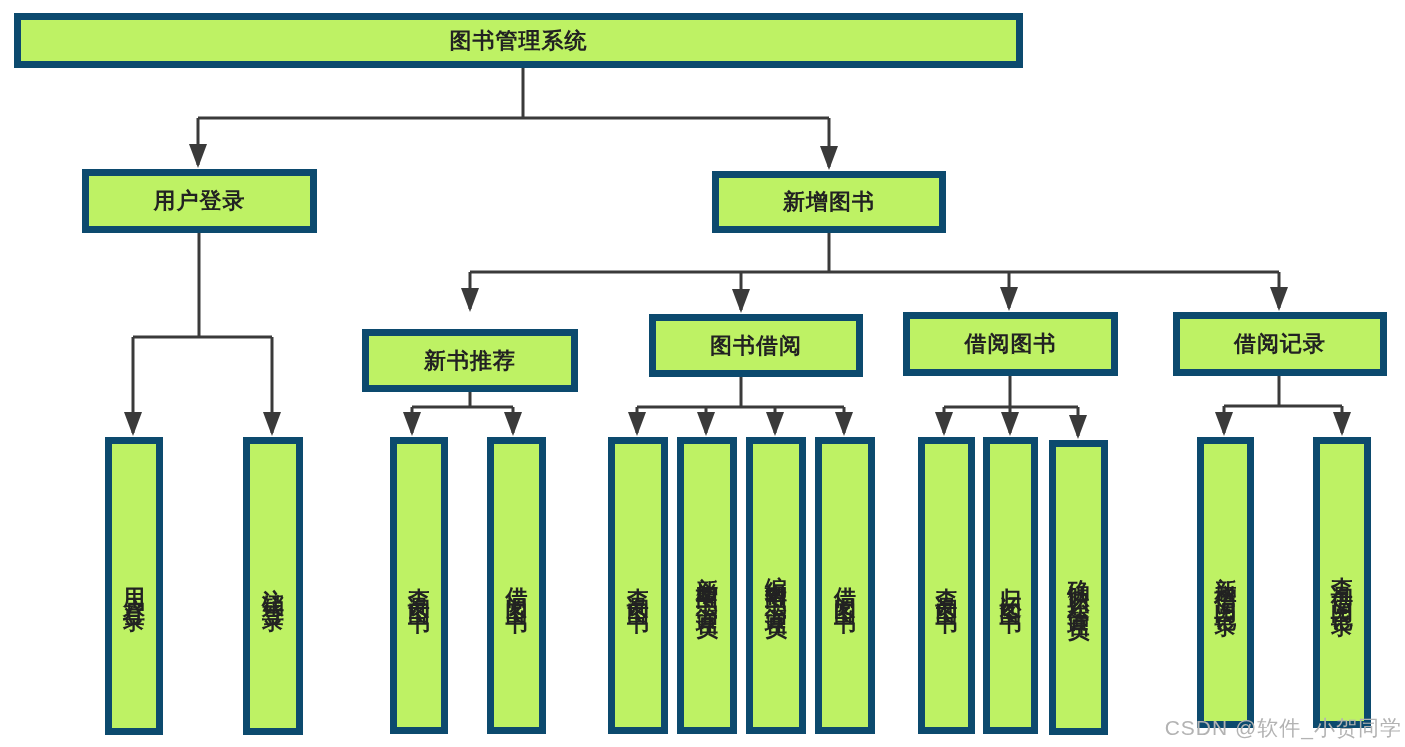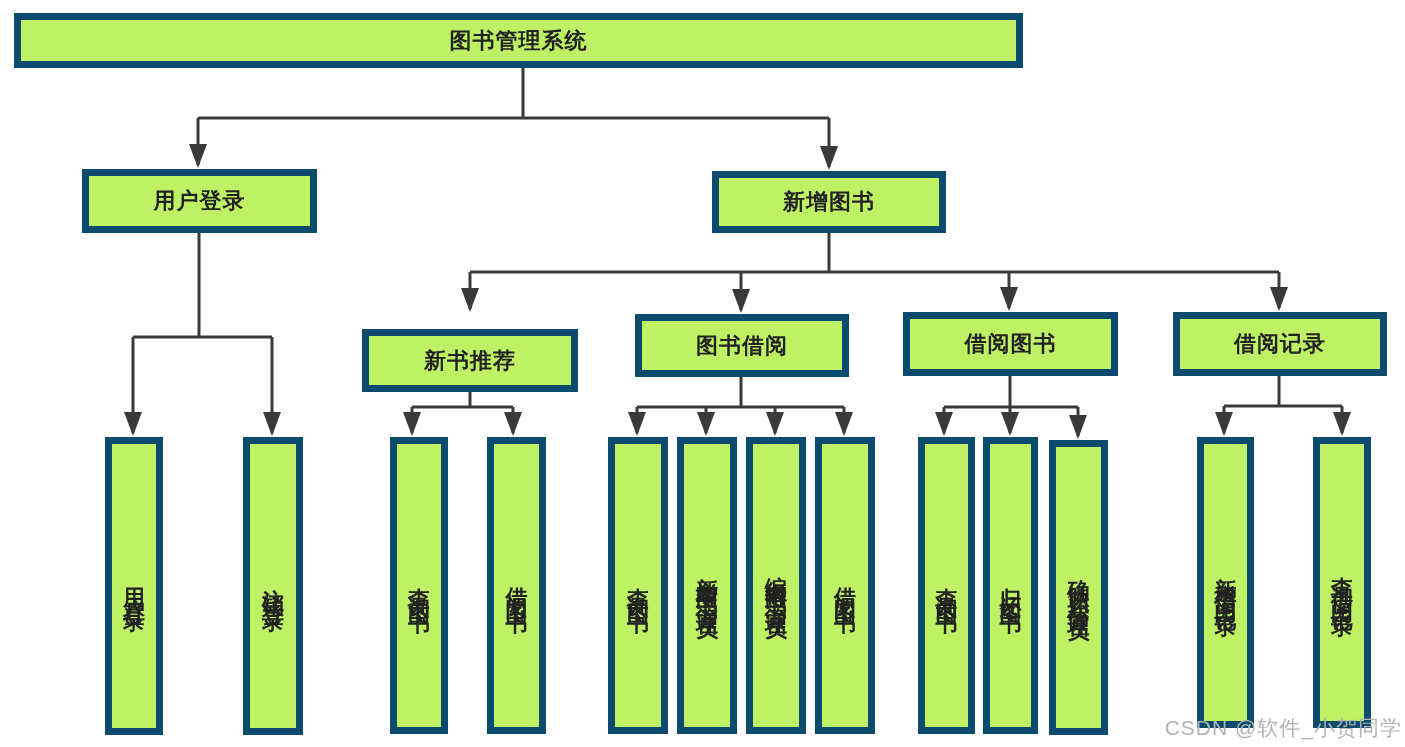--- a/index.html
+++ b/index.html
@@ -72,21 +72,21 @@
   <div class="box h" style="left:82px;top:169px;width:235px;height:64px">
     <span>用户登录</span>
   </div>
   <div class="box h" style="left:712px;top:171px;width:234px;height:62px">
     <span>新增图书</span>
   </div>
 
   <div class="box h" style="left:362px;top:329px;width:216px;height:63px">
     <span>新书推荐</span>
   </div>
-  <div class="box h" style="left:635px;top:314px;width:214px;height:63px">
+  <div class="box h" style="left:649px;top:314px;width:214px;height:63px">
     <span>图书借阅</span>
   </div>
   <div class="box h" style="left:903px;top:312px;width:215px;height:64px">
     <span>借阅图书</span>
   </div>
   <div class="box h" style="left:1173px;top:312px;width:214px;height:64px">
     <span>借阅记录</span>
   </div>
 
   <div class="box v" style="left:105px;top:437px;width:58px;height:298px">

